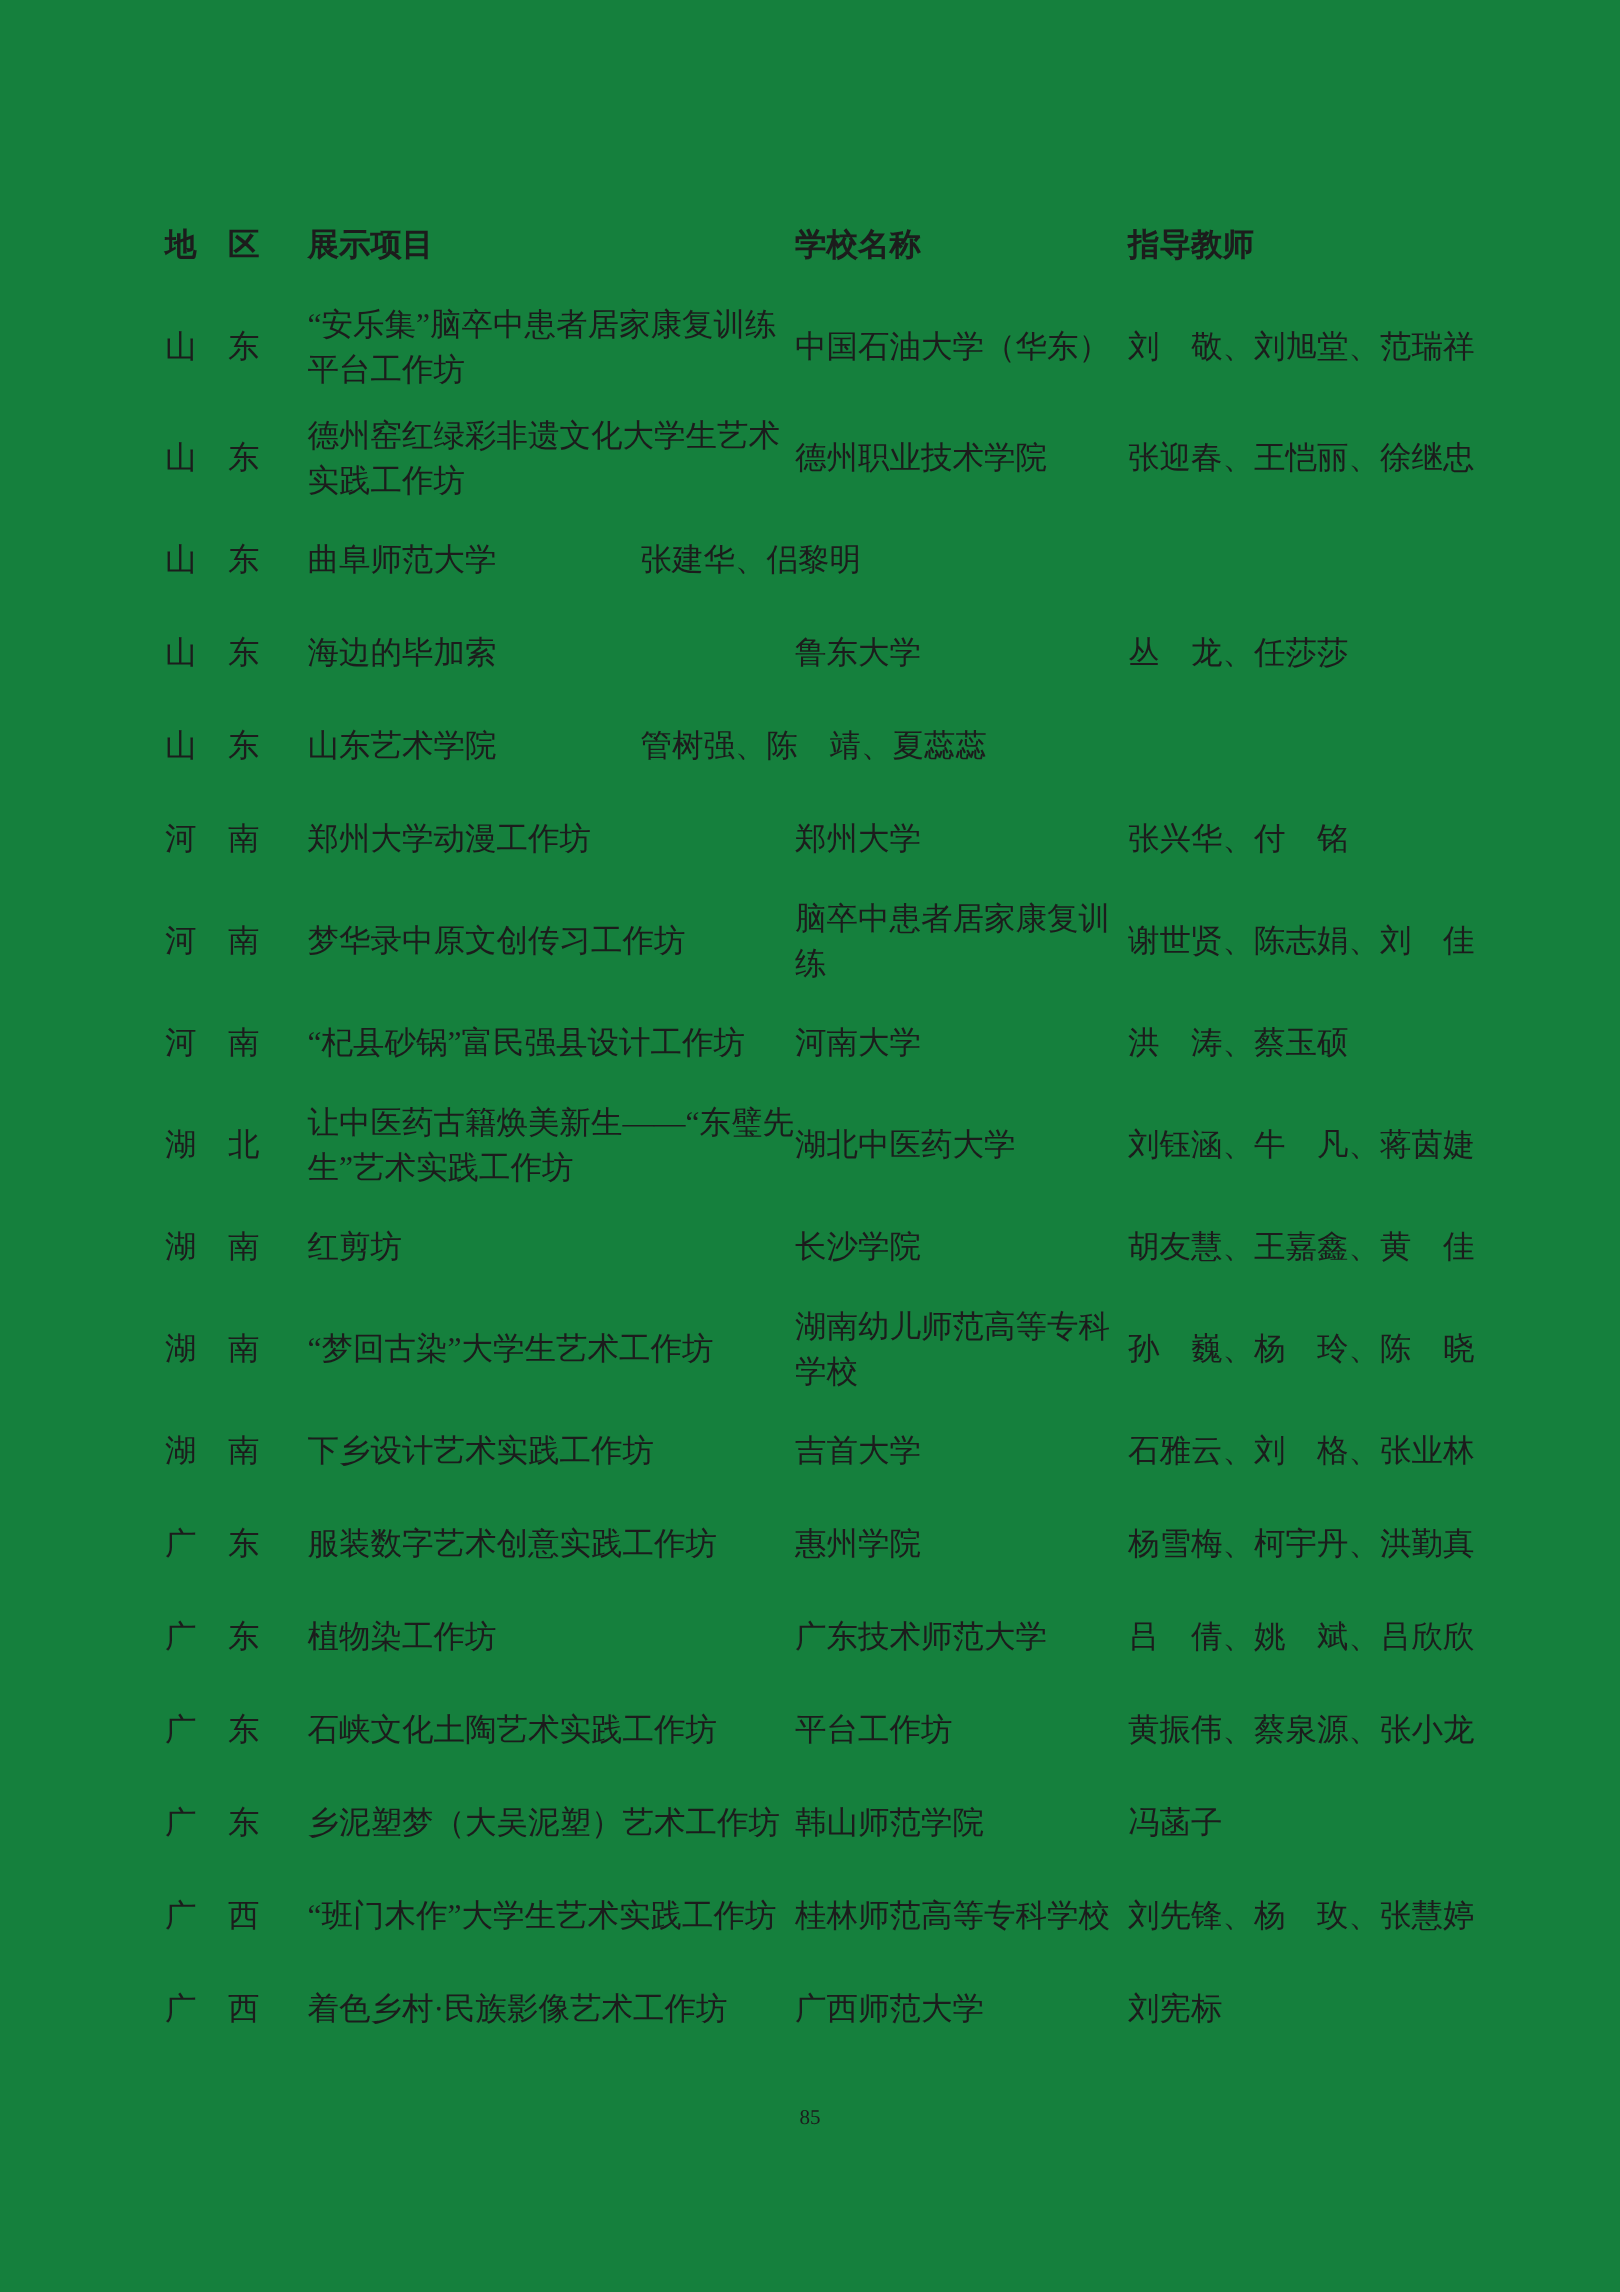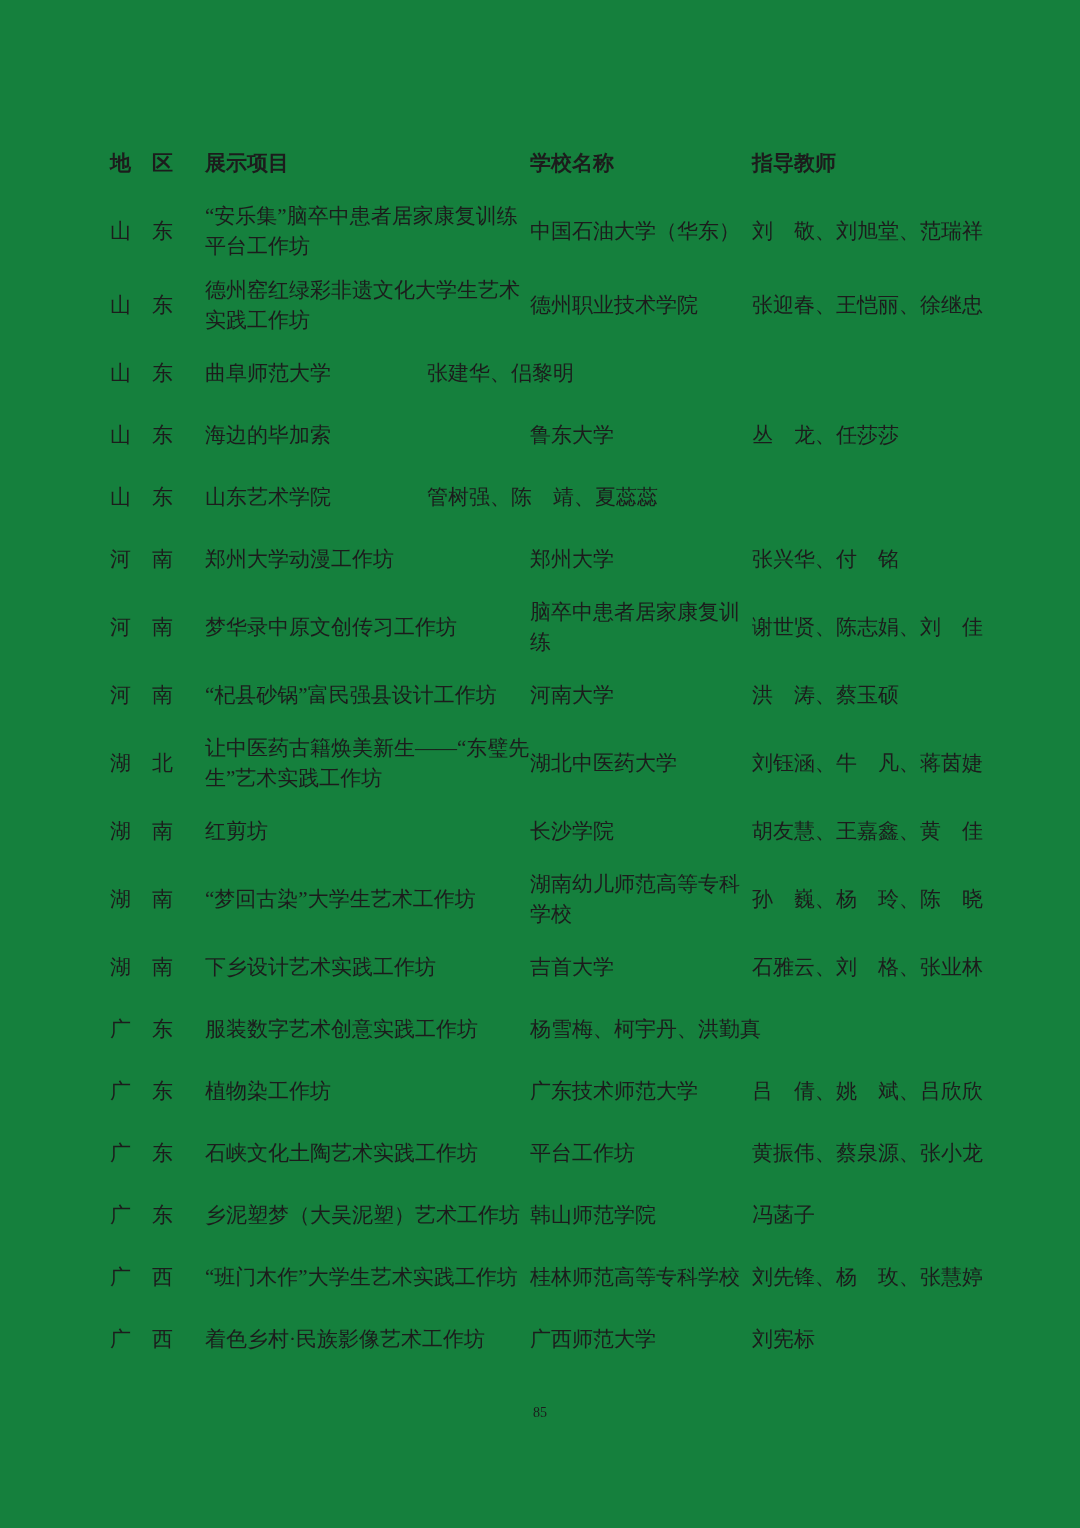--- a/index.html
+++ b/index.html
@@ -153,20 +153,21 @@
   <div class="row">
     <div class="cell region">湖　南</div>
     <div class="cell project">下乡设计艺术实践工作坊</div>
     <div class="cell school">吉首大学</div>
     <div class="cell teacher">石雅云、刘　格、张业林</div>
   </div>
 
   <div class="row">
     <div class="cell region">广　东</div>
     <div class="cell project">服装数字艺术创意实践工作坊</div>
+    <div class="cell school">惠州学院</div>
     <div class="cell teacher">杨雪梅、柯宇丹、洪勤真</div>
   </div>
 
   <div class="row">
     <div class="cell region">广　东</div>
     <div class="cell project">植物染工作坊</div>
     <div class="cell school">广东技术师范大学</div>
     <div class="cell teacher">吕　倩、姚　斌、吕欣欣</div>
   </div>
 

